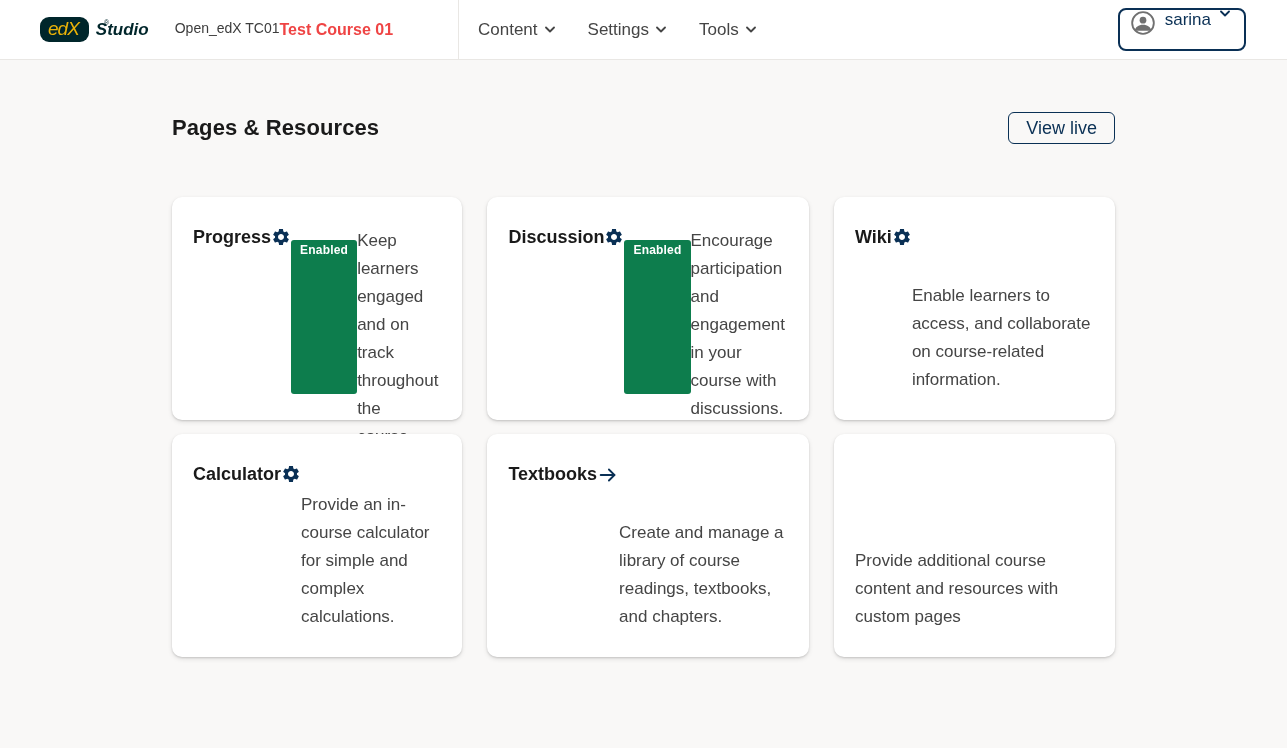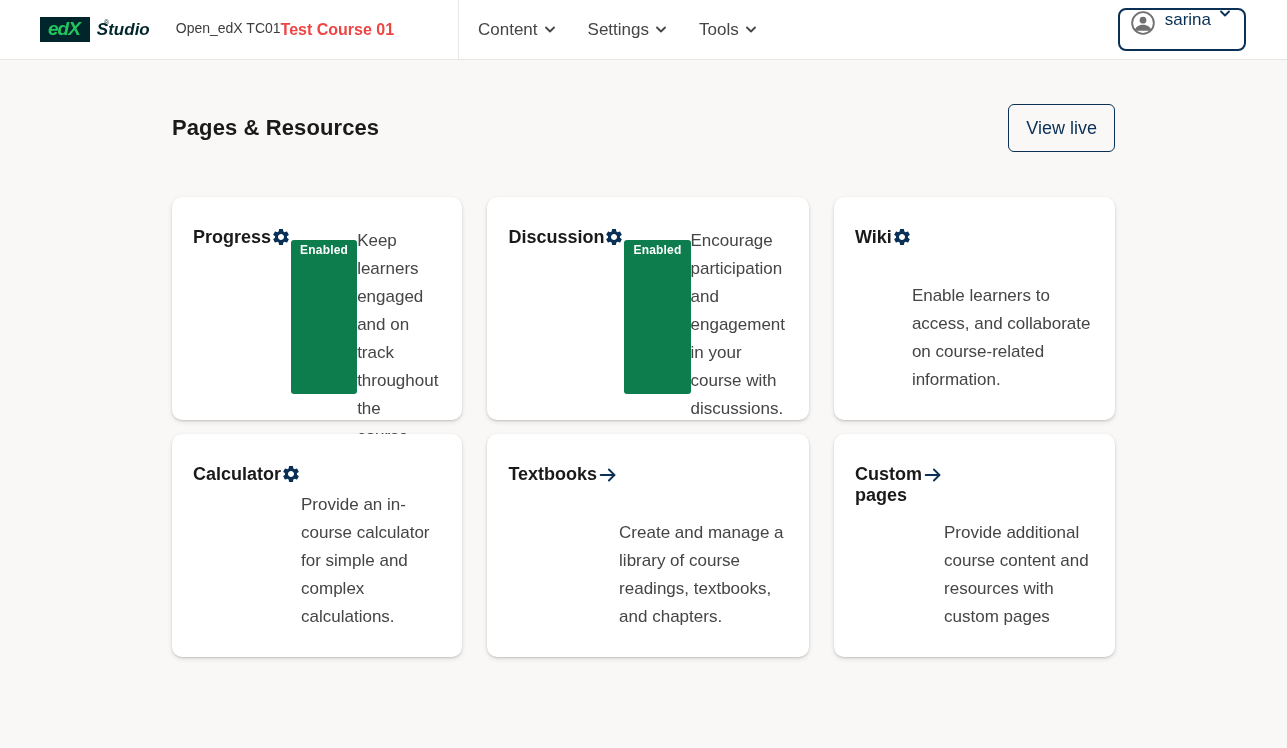--- a/index.html
+++ b/index.html
@@ -22,25 +22,25 @@
   }
   .logo-wrap {
     margin-left: 40px;
     display: flex;
     align-items: center;
     cursor: pointer;
     position: relative;
   }
   .logo-box {
     background: #00262b;
-    color: #22c55e;
+    color: #eab308;
     font-style: italic;
-    font-weight: bold;
+    font-weight: normal;
     padding: 2px 10px 4px 8px;
-    border-radius: 0;
+    border-radius: 9px;
     display: flex;
     align-items: baseline;
     line-height: 1;
   }
   .logo-ed { font-size: 19px; letter-spacing: -1px; }
   .logo-reg {
     position: absolute;
     top: 2px; left: 64px;
     font-size: 7px;
     color: #00262b;
@@ -99,21 +99,21 @@
   .container { width: 943px; margin: 0 auto; }
   .title-row {
     margin-top: 48px;
     display: flex;
     justify-content: space-between;
     align-items: center;
     height: 40px;
   }
   .page-title { font-size: 22px; font-weight: bold; color: #1a1a1a; letter-spacing: 0.1px; }
   .view-live-btn {
-    height: 48px;
+    height: 32px;
     padding: 0 17px;
     background: transparent;
     border: 1px solid #0a3055;
     border-radius: 6px;
     color: #0a3055;
     font-size: 18px;
     font-family: inherit;
     cursor: pointer;
   }
 
@@ -294,26 +294,17 @@
           <svg width="22" height="22" viewBox="0 0 24 24" fill="none" stroke="currentColor" stroke-width="2" stroke-linecap="round" stroke-linejoin="round">
               <path d="M4 12h15"></path>
               <path d="M13 6l6 6-6 6"></path>
             </svg>
         </button>
       </div>
       <p class="card-desc">Create and manage a library of course readings, textbooks, and chapters.</p>
     </div>
 
     <div class="card">
-      <div class="card-head">
-        <span class="card-title">Custom pages</span>
-        <button class="icon-btn" aria-label="Go to Custom pages">
-          <svg width="22" height="22" viewBox="0 0 24 24" fill="none" stroke="currentColor" stroke-width="2" stroke-linecap="round" stroke-linejoin="round">
-              <path d="M4 12h15"></path>
-              <path d="M13 6l6 6-6 6"></path>
-            </svg>
-        </button>
-      </div>
       <p class="card-desc">Provide additional course content and resources with custom pages</p>
     </div>
 
   </div>
 </main>
 
 </body></html>

